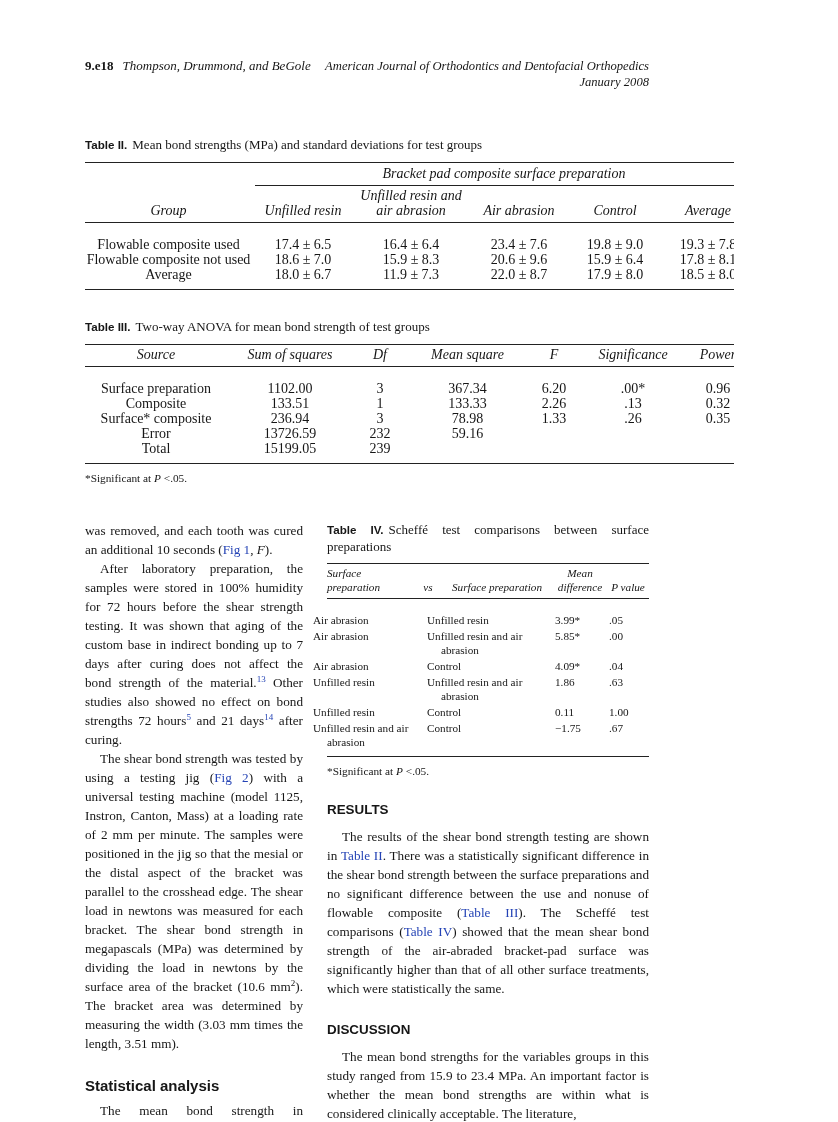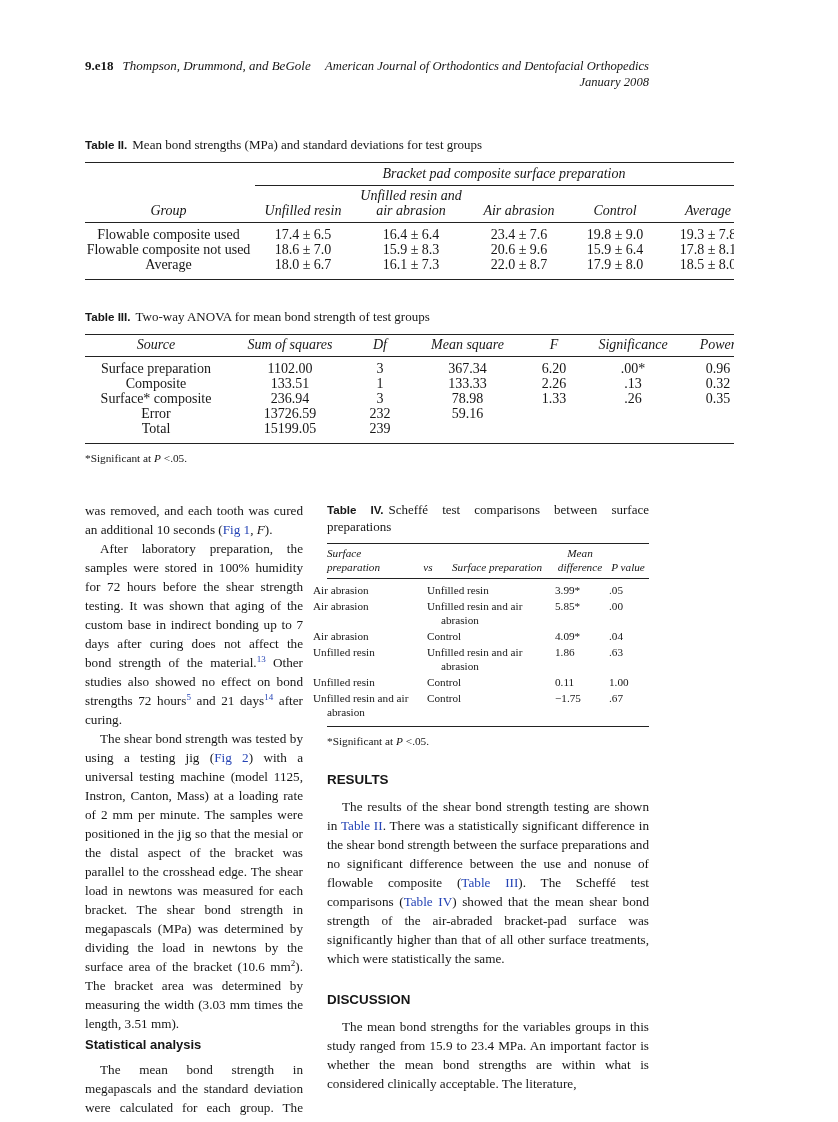--- a/index.html
+++ b/index.html
@@ -20,36 +20,36 @@
   
   .caption { font-size: 13px; line-height: 17px; margin-bottom: 9px; }
   .cap-label { font-family: "Liberation Sans", sans-serif; font-weight: 700; font-size: 11.6px; padding-right: 5px; }
   table { border-collapse: collapse; table-layout: fixed; width: 100%;
     font-size: 14px; line-height: 15px;
     border-top: 1.4px solid #222; border-bottom: 1.4px solid #222; }
   th { font-weight: 400; font-style: italic; text-align: center; vertical-align: bottom;
     padding: 2px 3px 4px; border-bottom: 1px solid #222; }
   th.first, td.first { text-align: center; padding-left: 0; }
   td { text-align: center; padding: 0 3px; vertical-align: top; }
-  tr.first-data td { padding-top: 4px; margin-left: 44px; }
+  tr.first-data td { padding-top: 14px; margin-left: 44px; }
   tr.last-data td { padding-bottom: 7px; }
   .span-head { font-style: italic; text-align: center; border-bottom: 1px solid #222; padding: 3px 0 4px; }
   .table-block { margin-bottom: 28px; }
   .footnote { font-size: 11.3px; line-height: 14px; margin-top: 7px; text-align: left; text-indent: 0; }
   .it { font-style: italic; }
   .link { color: var(--link, #2443b5); }
 
   
   .columns { display: flex; gap: 24px; margin-top: 36px; }
   .col { width: 322px; font-size: 13.2px; line-height: 19px; text-align: justify; }
   .col p { margin: 0; text-indent: 15px; }
   .col p.noindent { text-indent: 0; }
   sup { font-size: 9px; line-height: 0; vertical-align: super; }
-  .subhead { font-family: "Liberation Sans", sans-serif; font-weight: 700; font-size: 13px;
-    text-align: left; text-indent: 0; margin: 2px 0 6px; }
+  .subhead { font-family: "Liberation Sans", sans-serif; font-weight: 700; font-size: 15px;
+    text-align: left; text-indent: 0; margin: 23px 0 6px; }
   .subhead.major { margin: 22px 0 8px; font-size: 13.4px; }
 
   
   .table4-caption { margin-bottom: 8px; }
   .table4 { font-size: 11.2px; line-height: 14px; }
   .table4 th { padding: 2px 2px 4px; }
   .table4 td { padding: 1px 2px; }
   .table4 th.left { text-align: left; padding-left: 0; }
   .table4 td.left { text-align: left; padding-left: 0; }
   .table4 td.num { text-align: left; padding-right: 4px; }
@@ -108,21 +108,21 @@
           <td class="first">Flowable composite not used</td>
           <td>18.6 ± 7.0</td>
           <td>15.9 ± 8.3</td>
           <td>20.6 ± 9.6</td>
           <td>15.9 ± 6.4</td>
           <td>17.8 ± 8.1</td>
         </tr>
         <tr class="last-data">
           <td class="first">Average</td>
           <td>18.0 ± 6.7</td>
-          <td>16.1 ± 7.3</td>
+          <td>11.9 ± 7.3</td>
           <td>22.0 ± 8.7</td>
           <td>17.9 ± 8.0</td>
           <td>18.5 ± 8.0</td>
         </tr>
       </tbody>
     </table>
   </div>
 
   <div class="table-block" style="margin-bottom:0">
     <div class="caption">

